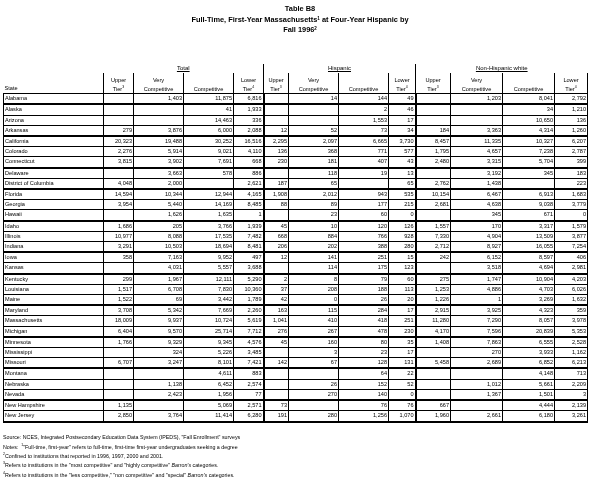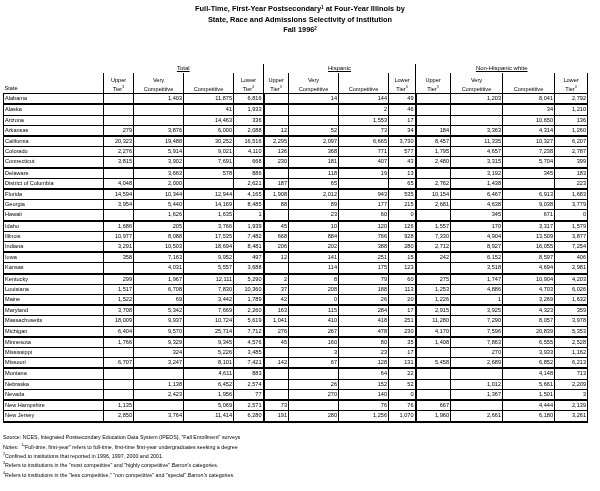--- a/index.html
+++ b/index.html
@@ -20,22 +20,22 @@
   tr.lastrow td { border-bottom: 2px solid #000; }
   .vsep { border-left: 1px solid #000; }
   .notes { position: absolute; left: 3px; top: 434px; font-size: 5.3px; line-height: 7.6px; }
   .notes sup { font-size: 3.5px; }
   .notes em { font-style: italic; }
 </style>
 </head>
 <body>
 
 <div class="titles">
-  <div><span>Full-Time, First-Year Postsecondary</span><sup>1</sup><span> at Four-Year Illinois by</span></div>
-  <div>State, Race and Admissions Selectivity of Institution</div>
+  <div>Table B8</div>
+  <div><span>Full-Time, First-Year Massachusetts</span><sup>1</sup><span> at Four-Year Hispanic by</span></div>
   <div><span>Fall 1996</span><sup>2</sup></div>
 </div>
 
 <table class="grid">
   <colgroup>
     <col style="width:100px">
     <col style="width:30px">
       <col style="width:50px">
       <col style="width:50px">
       <col style="width:30px">

